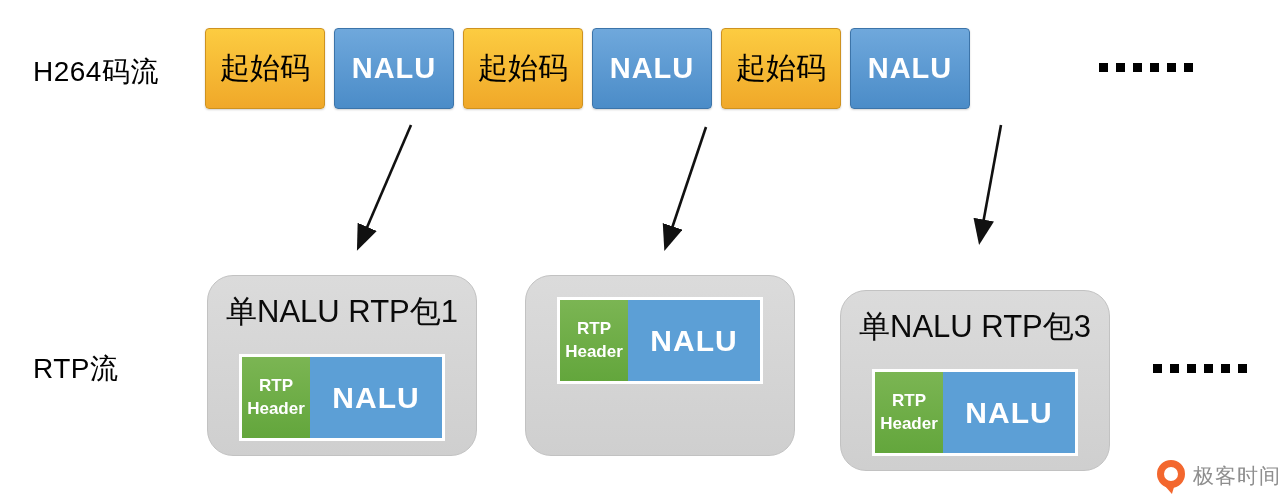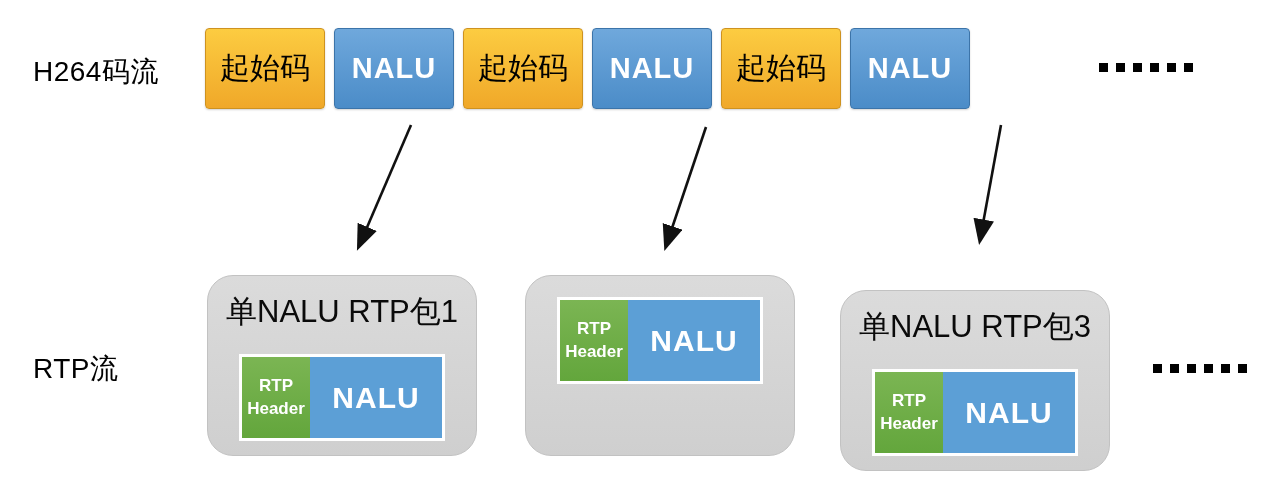--- a/index.html
+++ b/index.html
@@ -139,14 +139,21 @@
 
   <div class="dots" id="dots-bottom" aria-label="······">
     <span class="dot"></span>
     <span class="dot"></span>
     <span class="dot"></span>
     <span class="dot"></span>
     <span class="dot"></span>
     <span class="dot"></span>
   </div>
 
+  <div class="watermark">
+    <span class="logo-icon">
+      <span class="logo-ring"></span>
+      <span class="logo-tail"></span>
+    </span>
+    <span class="watermark-text">极客时间</span>
+  </div>
 
 </div>
 
 </body></html>

